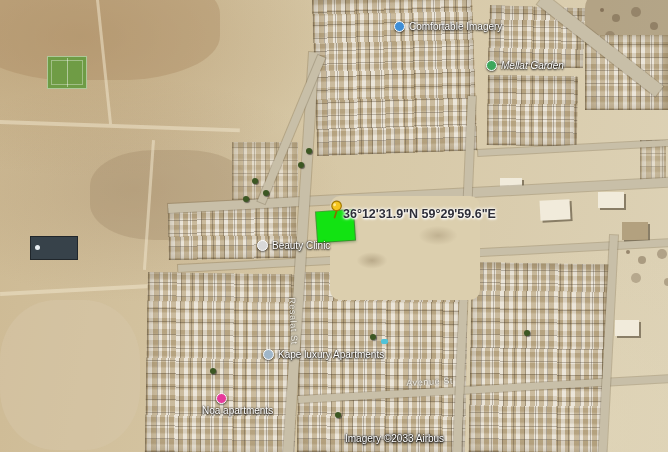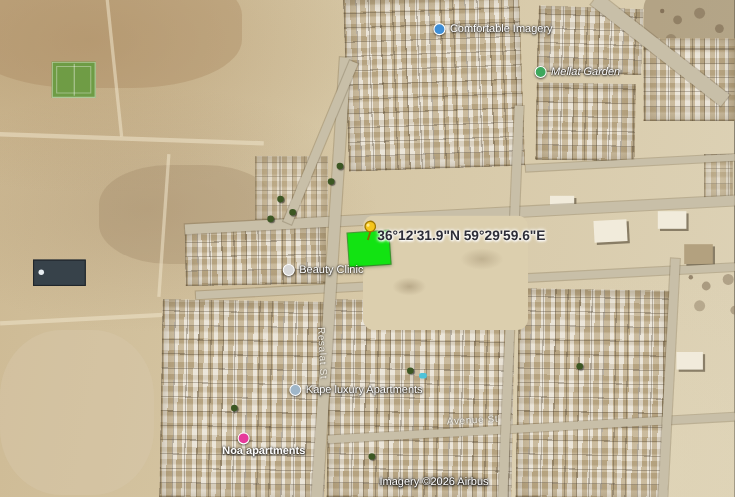--- a/index.html
+++ b/index.html
@@ -141,21 +141,21 @@
   <div class="poi" style="left:257px;top:240px;">
     <span class="dot" style="background:#d8d8d8;"></span>
     <span class="lbl">Beauty Clinic</span>
   </div>
   <div class="poi" style="left:263px;top:349px;">
     <span class="dot" style="background:#9fb6c9;"></span>
     <span class="lbl">Kape luxury Apartments</span>
   </div>
   <div class="poi stack" style="left:216px;top:393px;">
     <span class="dot" style="background:#e6399b;"></span>
-    <span class="lbl" style="margin-left:-14px;font-weight:bold;">Noa apartments</span>
+    <span class="lbl" style="margin-left:-14px;">Noa apartments</span>
   </div>
 
   <div class="street" style="left:297px;top:297px;transform:rotate(87deg);">Resalat St</div>
   <div class="street" style="left:406px;top:378px;transform:rotate(-3deg);">Avenue St</div>
 
-  <div class="attrib">Imagery ©2026 Airbus</div>
+  <div class="attrib">Imagery ©2033 Airbus</div>
 
 </div>
 
 </body></html>

